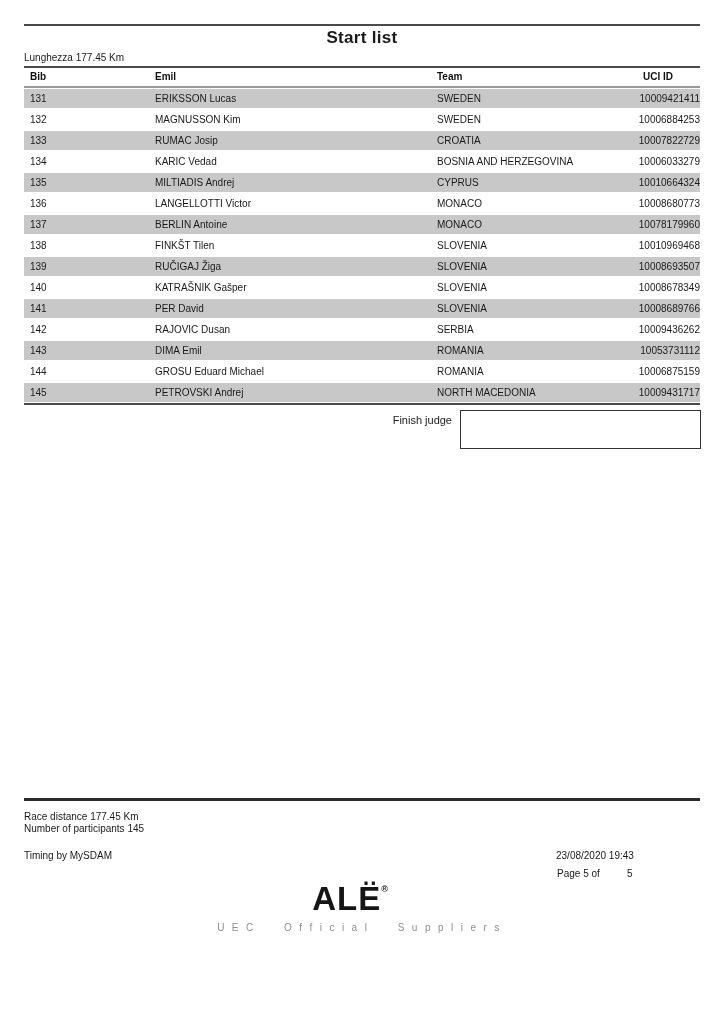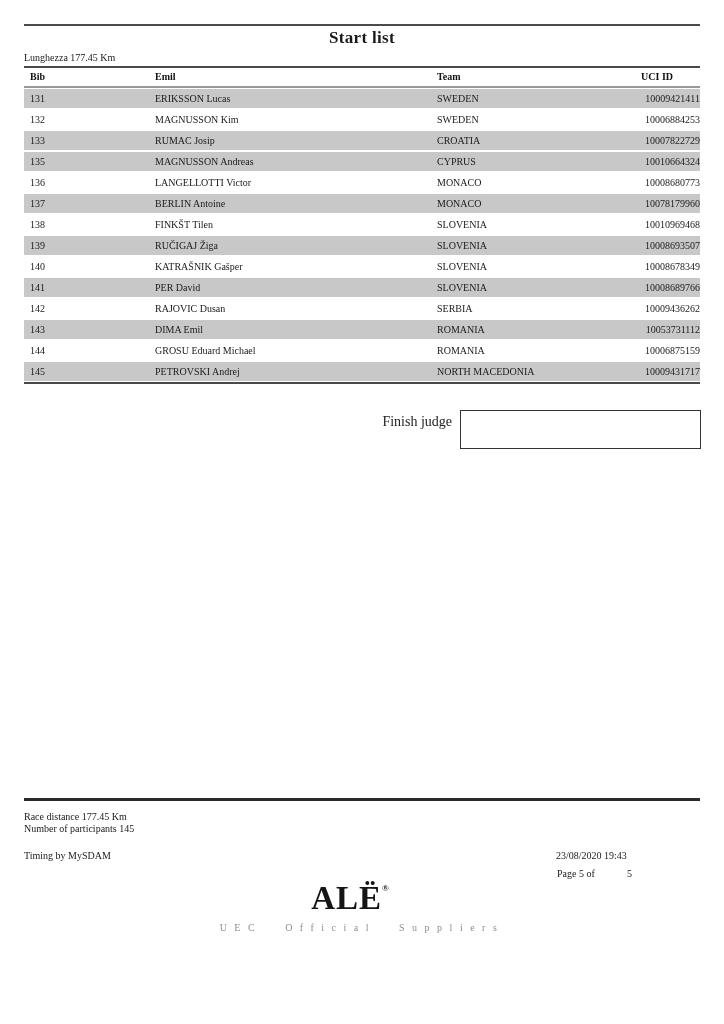--- a/index.html
+++ b/index.html
@@ -1,18 +1,18 @@
 <!DOCTYPE html>
 <html><head>
 <meta charset="utf-8">
 <style>
   html,body { margin:0; padding:0; background:#ffffff; }
   .page {
     position:relative; width:724px; height:1004px; background:#ffffff;
-    font-family:Liberation Serif, serif; color:#1a1a1a;
+    font-family:Liberation Sans, sans-serif; color:#1a1a1a;
     overflow:hidden;
   }
   .rule { position:absolute; background:#4a4a4a; }
   .top-rule { left:24px; top:24px; width:676px; height:2px; }
   .doc-title {
     position:absolute; top:28px; left:0; width:724px;
     text-align:center; font-size:17px; font-weight:bold; letter-spacing:0.3px;
   }
   .doc-subtitle { position:absolute; top:52px; left:24px; font-size:10px; }
 
@@ -26,21 +26,21 @@
   th.uci { text-align:right; padding-right:27px; }
   tbody td {
     height:19px; font-size:10px; vertical-align:middle; padding:0;
     border-top:1px solid #ffffff; border-bottom:1px solid #ffffff;
     white-space:nowrap; overflow:hidden;
   }
   tbody tr.shaded td { background:#c8c8c8; }
   td.bib { padding-left:6px; }
   td.uci { text-align:right; padding-right:0; }
 
-  .finish-judge-label { position:absolute; top:414px; right:272px; font-size:14px; color:#222; }
+  .finish-judge-label { position:absolute; top:414px; right:272px; font-size:11px; color:#222; }
   .finish-judge-box {
     position:absolute; left:460px; top:410px; width:239px; height:37px;
     border:1px solid #333333; background:#ffffff;
   }
 
   .footer-rule { left:24px; top:798px; width:676px; height:3px; background:#2b2b2b; }
   .ftext { position:absolute; font-size:10px; color:#1a1a1a; }
   .race-distance { left:24px; top:811px; }
   .participants { left:24px; top:823px; }
   .timing { left:24px; top:850px; }
@@ -93,23 +93,29 @@
             <td class="name">MAGNUSSON Kim</td>
             <td class="team">SWEDEN</td>
             <td class="uci">10006884253</td>
           </tr>
           <tr class="shaded">
             <td class="bib">133</td>
             <td class="name">RUMAC Josip</td>
             <td class="team">CROATIA</td>
             <td class="uci">10007822729</td>
           </tr>
+          <tr>
+            <td class="bib">134</td>
+            <td class="name">KARIC Vedad</td>
+            <td class="team">BOSNIA AND HERZEGOVINA</td>
+            <td class="uci">10006033279</td>
+          </tr>
           <tr class="shaded">
             <td class="bib">135</td>
-            <td class="name">MAGNUSSON Andreas</td>
+            <td class="name">MILTIADIS Andrej</td>
             <td class="team">CYPRUS</td>
             <td class="uci">10010664324</td>
           </tr>
           <tr>
             <td class="bib">136</td>
             <td class="name">LANGELLOTTI Victor</td>
             <td class="team">MONACO</td>
             <td class="uci">10008680773</td>
           </tr>
           <tr class="shaded">

